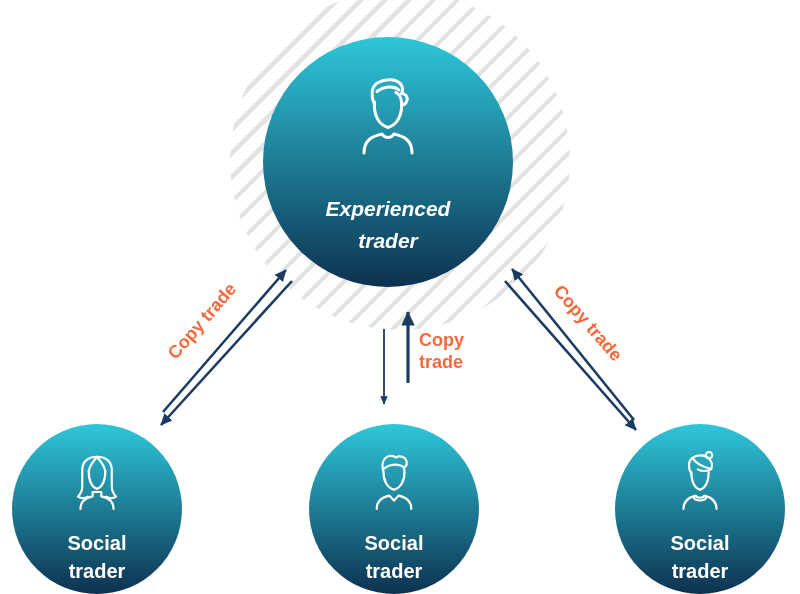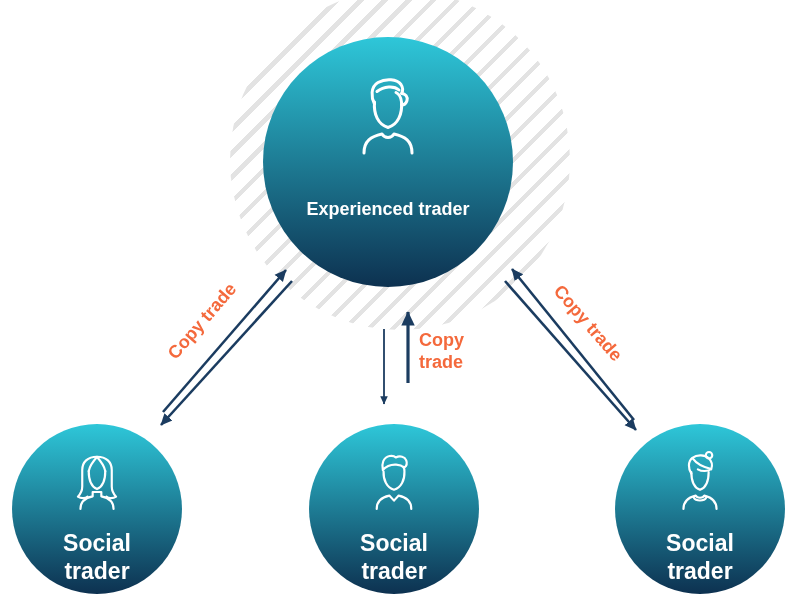--- a/index.html
+++ b/index.html
@@ -70,27 +70,28 @@
     stroke-linejoin: round;
   }
 
   .node-label {
     color: var(--node-text, #FFFFFF);
     font-weight: 700;
     text-align: center;
   }
   .big-label {
     margin-top: 26px;
-    font-size: 18px;
+    font-size: 21px;
     line-height: 32px;
     width: 180px;
+    font-style: italic;
   }
   .small-label {
     margin-top: 10px;
-    font-size: 23px;
+    font-size: 20px;
     line-height: 28px;
     width: 90px;
   }
 
   #arrows {
     position: absolute;
     left: 0;
     top: 0;
     pointer-events: none;
   }

